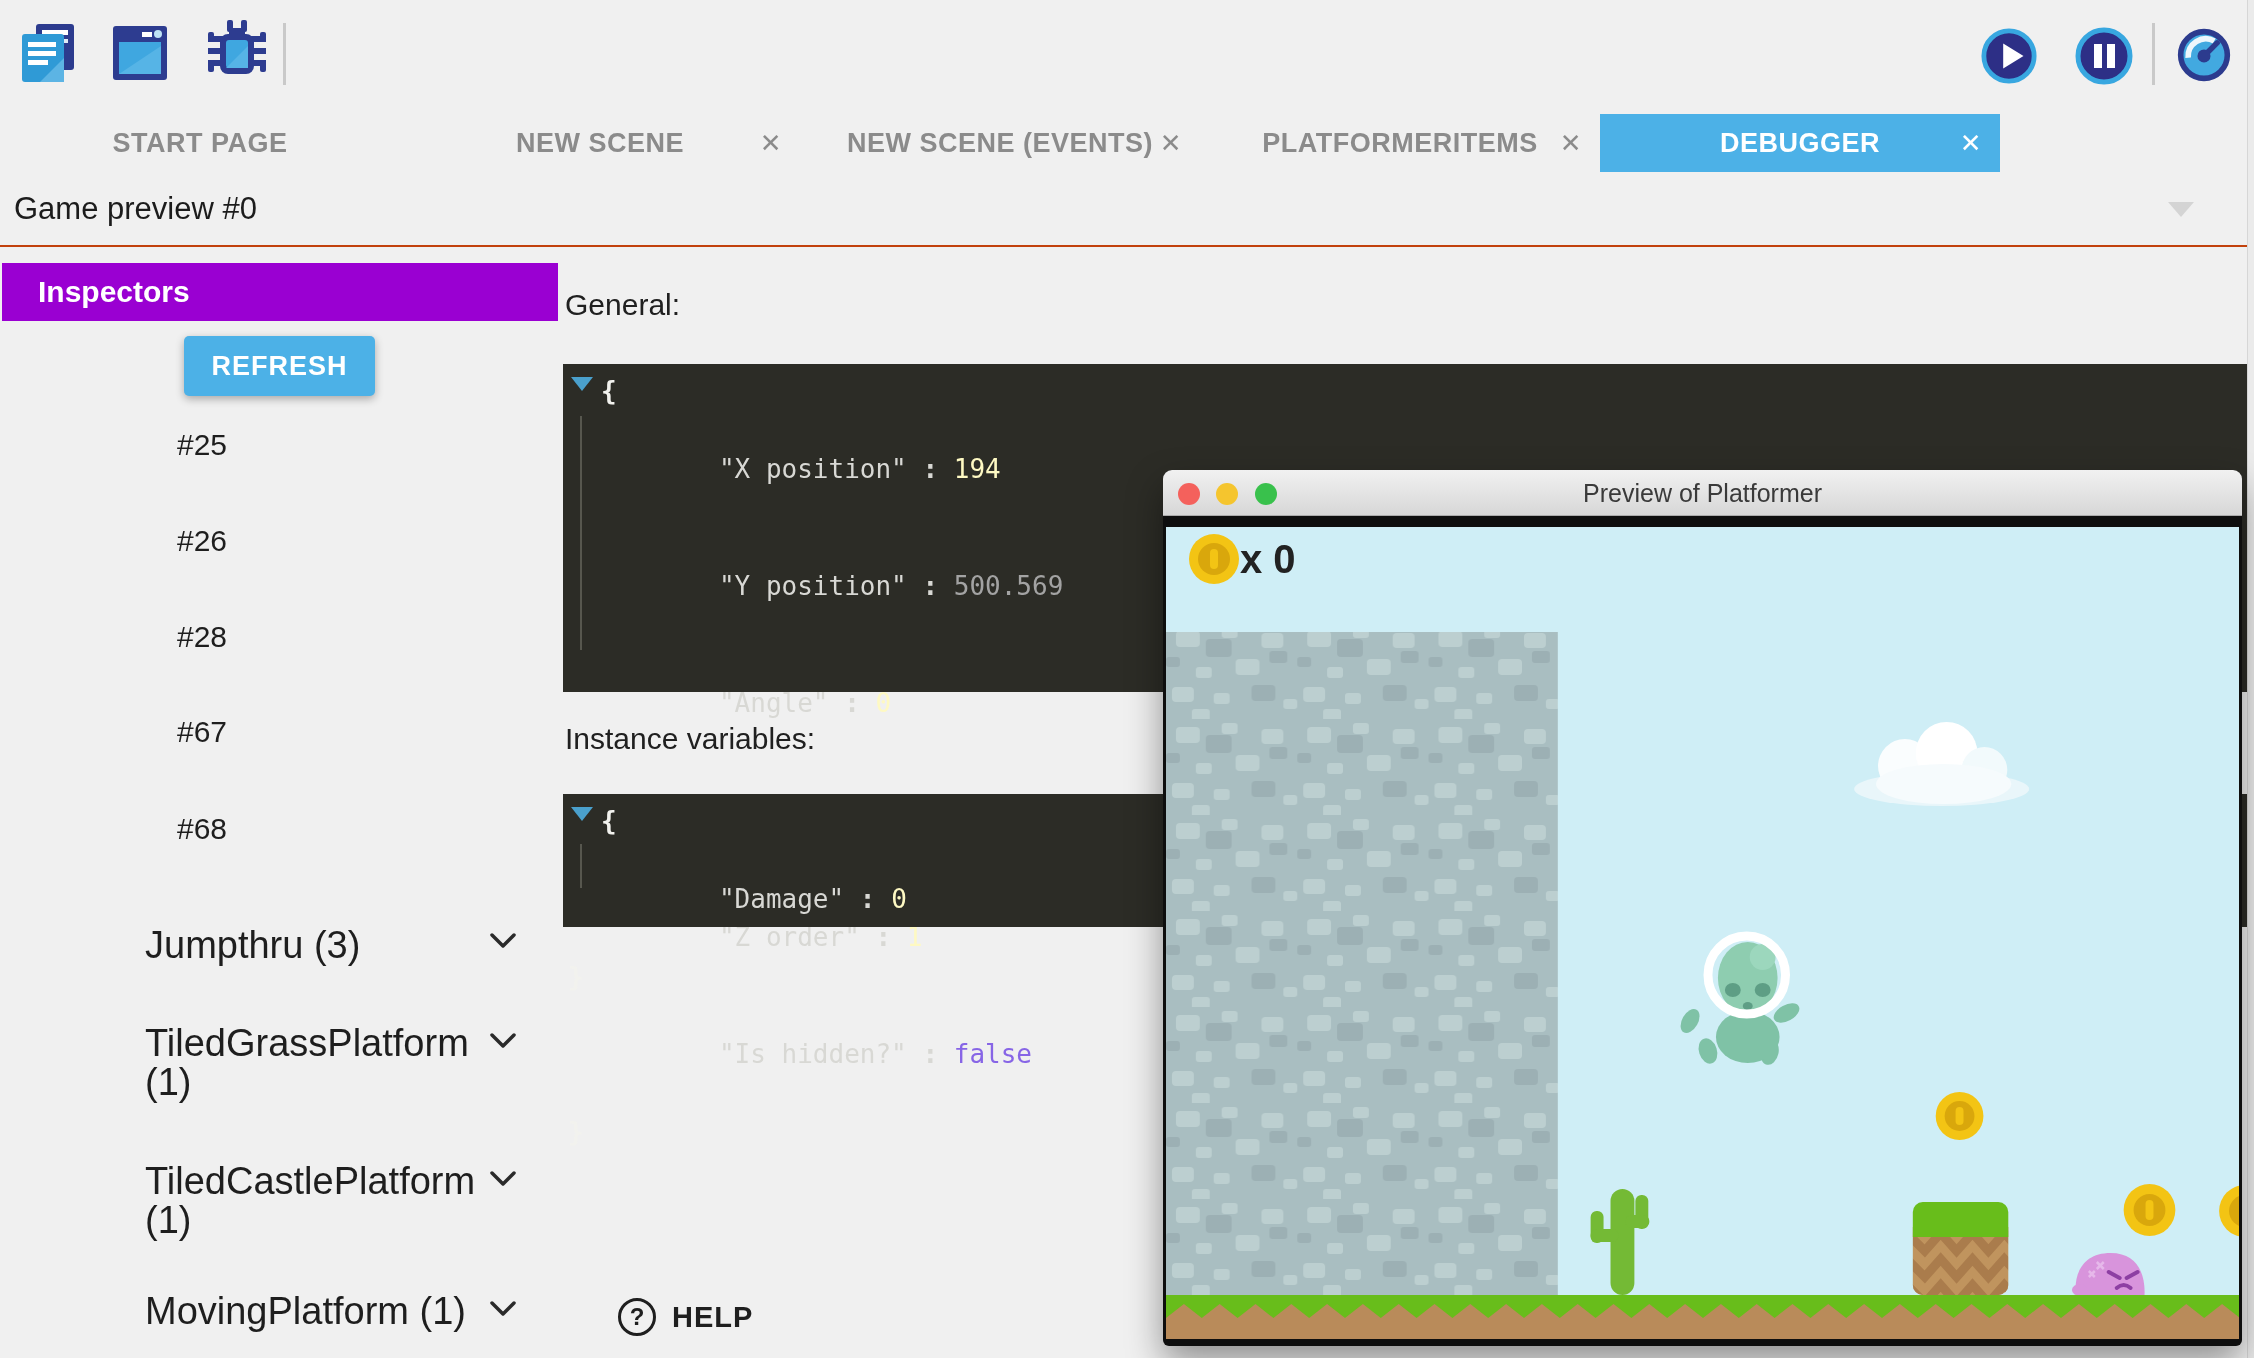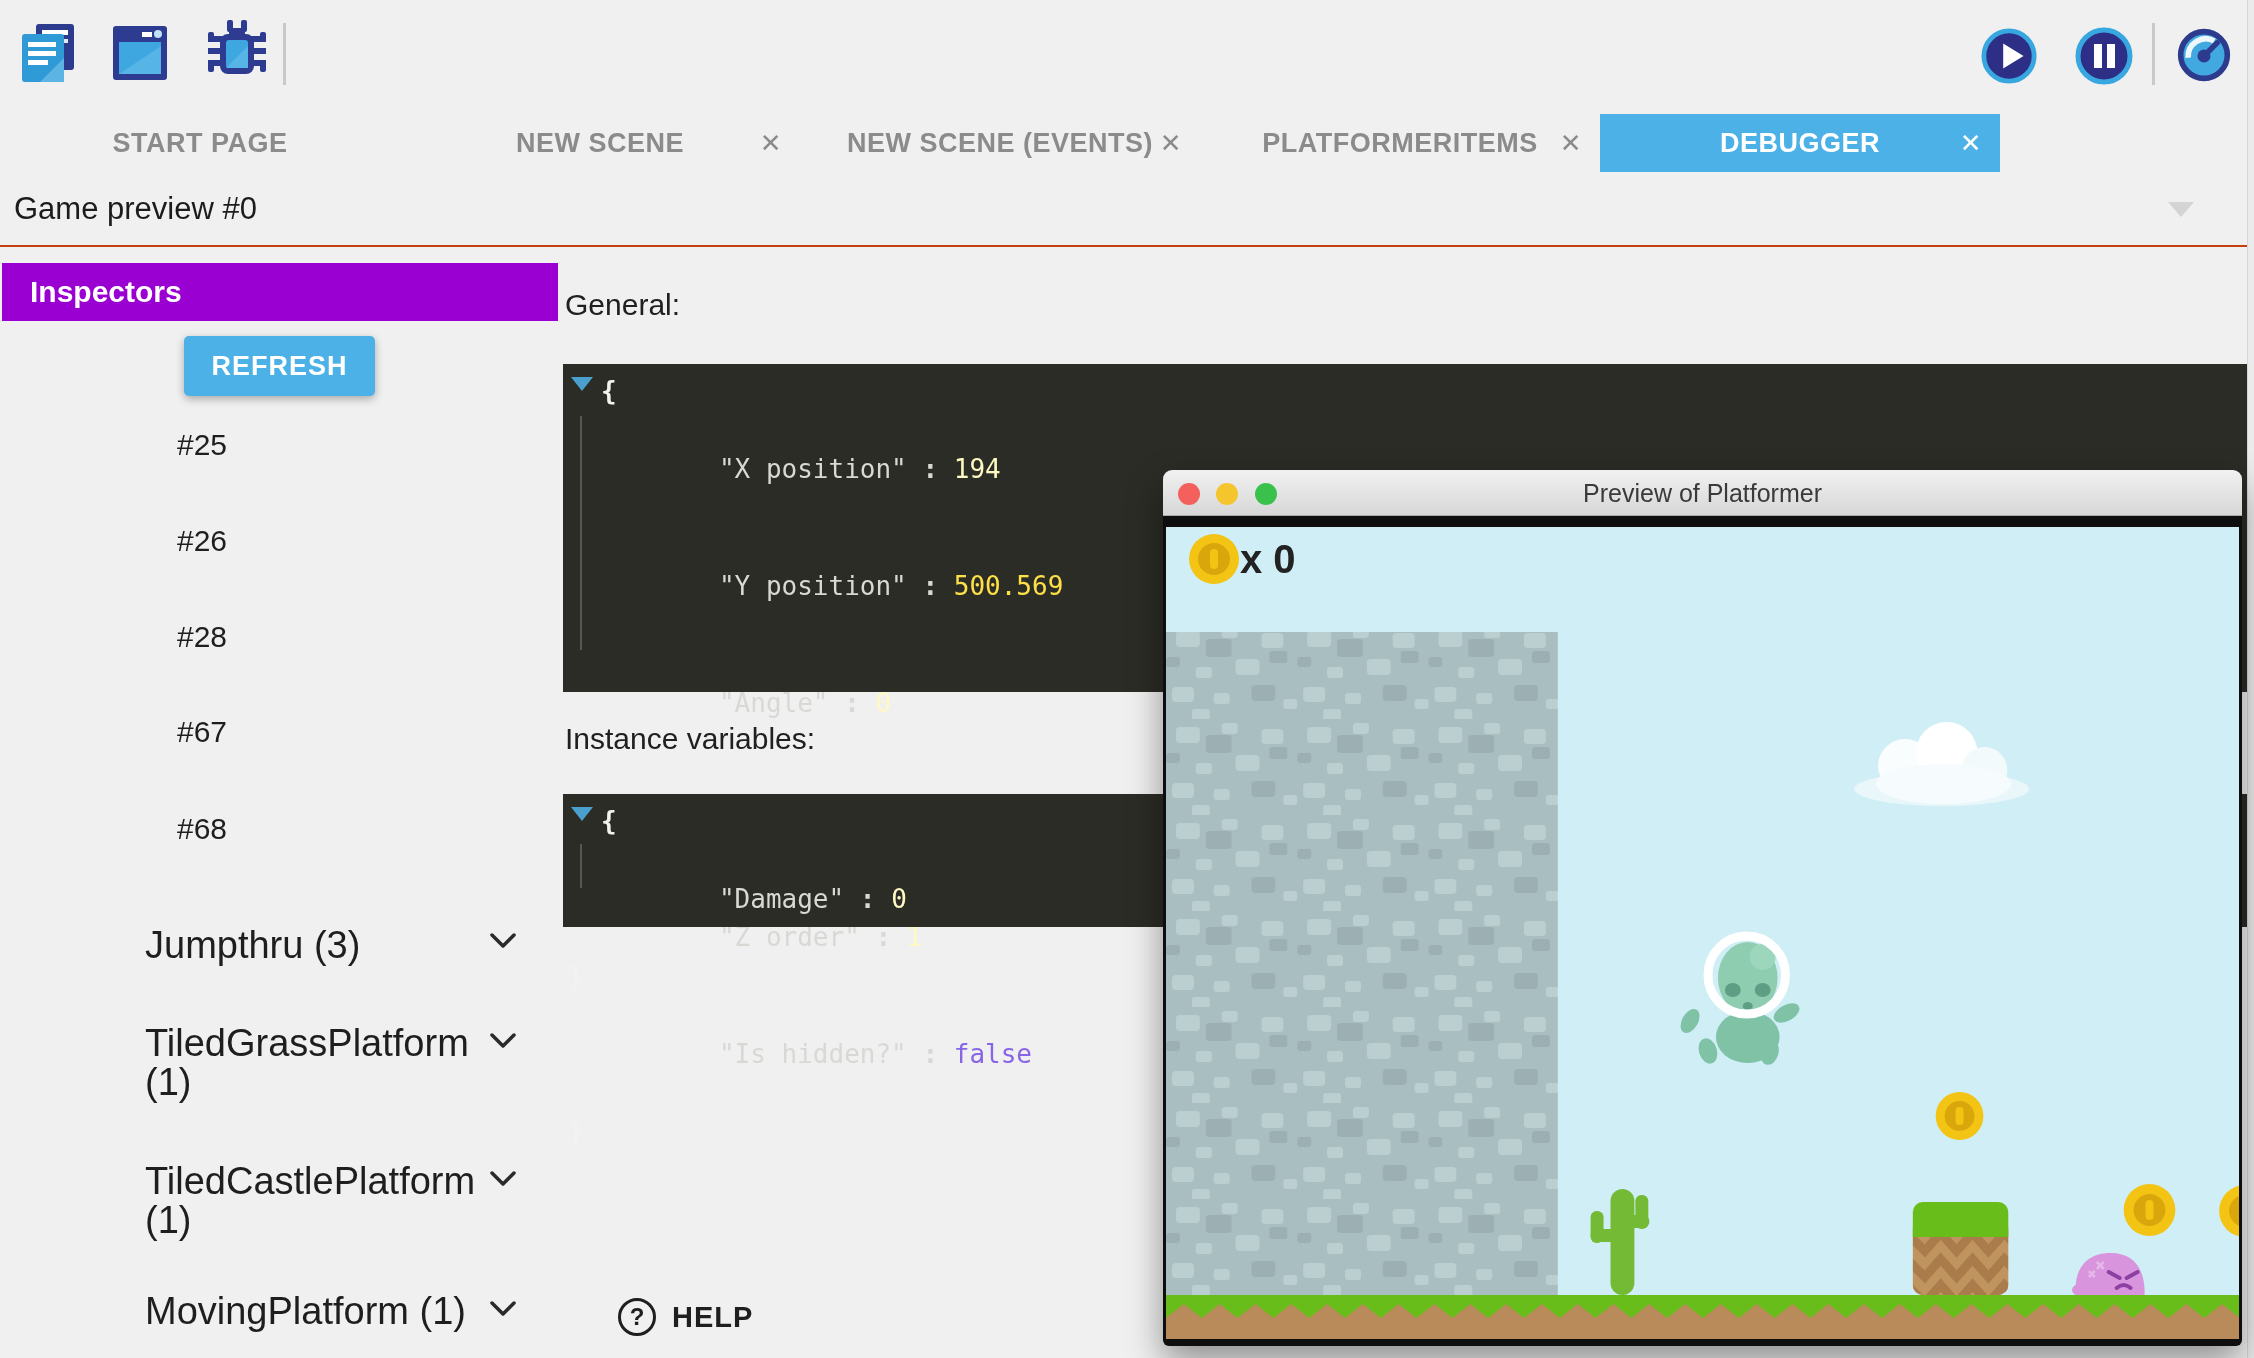--- a/index.html
+++ b/index.html
@@ -21,21 +21,21 @@
   .tab.active .close { color:#ffffff; }
 
   
   .selector-row { position:absolute; left:0; top:172px; width:2254px; height:75px; border-bottom:2px solid #c2410c; }
   .selector-label { position:absolute; left:14px; top:50%; transform:translateY(-50%); font-size:31px; color:#1c1c1c; }
   .selector-caret { position:absolute; left:2168px; top:30px; width:0; height:0;
                     border-left:13px solid transparent; border-right:13px solid transparent; border-top:15px solid #d4d4d4; cursor:pointer; }
 
   
   .inspectors-header { position:absolute; left:2px; top:263px; width:556px; height:58px; background:#9a00d2;
-                       color:#ffffff; font-size:30px; font-weight:bold; line-height:58px; padding-left:28px; }
+                       color:#ffffff; font-size:30px; font-weight:bold; line-height:58px; padding-left:36px; }
   .refresh-btn { position:absolute; left:184px; top:336px; width:191px; height:60px; background:#4cb1e7; border:none;
                  border-radius:5px; color:#ffffff; font-size:27px; font-weight:bold; letter-spacing:1px;
                  box-shadow:0 3px 8px rgba(0,0,0,.3); cursor:pointer; font-family:"Liberation Sans",sans-serif; }
   .insp-item { position:absolute; left:177px; font-size:30px; color:#1e1e1e; cursor:pointer; }
   .insp-group { position:absolute; left:145px; width:330px; font-size:38px; color:#1e1e1e; line-height:39px; cursor:pointer; }
   .group-chevron { position:absolute; left:489px; cursor:pointer; }
   .help-row { position:absolute; left:618px; top:1298px; display:flex; align-items:center; gap:16px; cursor:pointer; }
   .help-circle { width:38px; height:38px; border:3px solid #1f1f1f; border-radius:50%; display:flex; align-items:center;
                  justify-content:center; font-size:24px; font-weight:bold; color:#1f1f1f; }
   .help-label { font-size:29px; font-weight:bold; letter-spacing:1px; color:#1f1f1f; }
@@ -44,21 +44,21 @@
   .panel-heading { position:absolute; left:565px; font-size:30px; color:#202020; }
   .json-block { position:absolute; left:563px; width:1687px; background:#2c2c26; padding:8px 0; }
   .json-row { position:relative; line-height:39px; font-family:"DejaVu Sans Mono", monospace; font-size:26px; white-space:pre; }
   .json-row.brace-open { padding-left:38px; }
   .json-row.brace-close { padding-left:5px; }
   .json-row.prop { padding-left:62px; }
   .brace { color:#f2f2ee; font-weight:bold; }
   .k { color:#d8d8d4; }
   .sep { color:#d8d8d4; font-weight:bold; }
   .v.num { color:#fef9c3;text-align:center; }
-  .v.green { color:#fde047; }
+  .v.green { color:#a3a3a3; }
   .v.str { color:#e39a3b; }
   .v.bool { color:#8765e6; }
   .collapse-tri { position:absolute; left:8px; top:13px; width:0; height:0;
                   border-left:11px solid transparent; border-right:11px solid transparent; border-top:14px solid #4aa0cc; cursor:pointer; }
   .indent-guide { position:absolute; left:17px; width:2px; background:#57574e; }
 
   
   .preview-window { position:absolute; left:1163px; top:470px; width:1079px; height:876px; background:#0e0e0e;
                     border-radius:10px 10px 6px 6px; box-shadow:0 16px 36px rgba(0,0,0,.4); padding:0 3px 7px 3px; z-index:5; }
   .titlebar { position:relative; height:46px; margin:0 -3px; background:linear-gradient(#f1f1f1,#d7d7d7);

